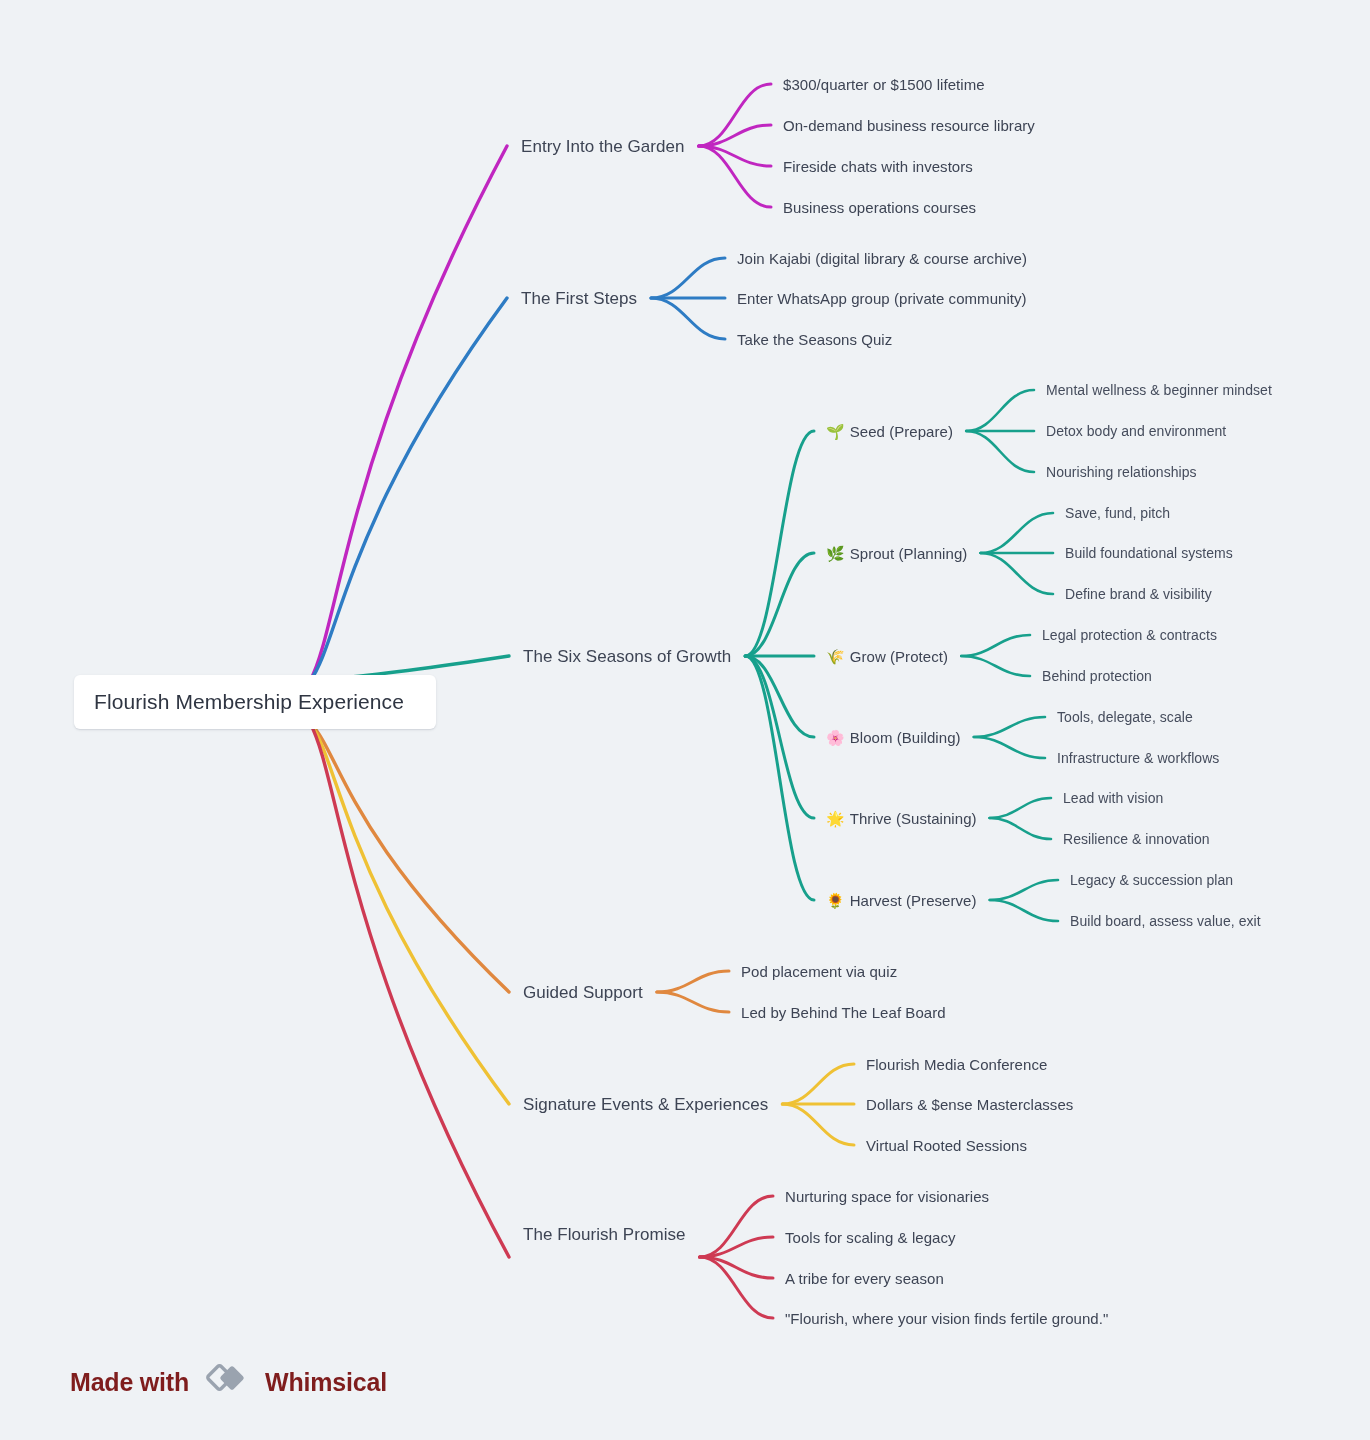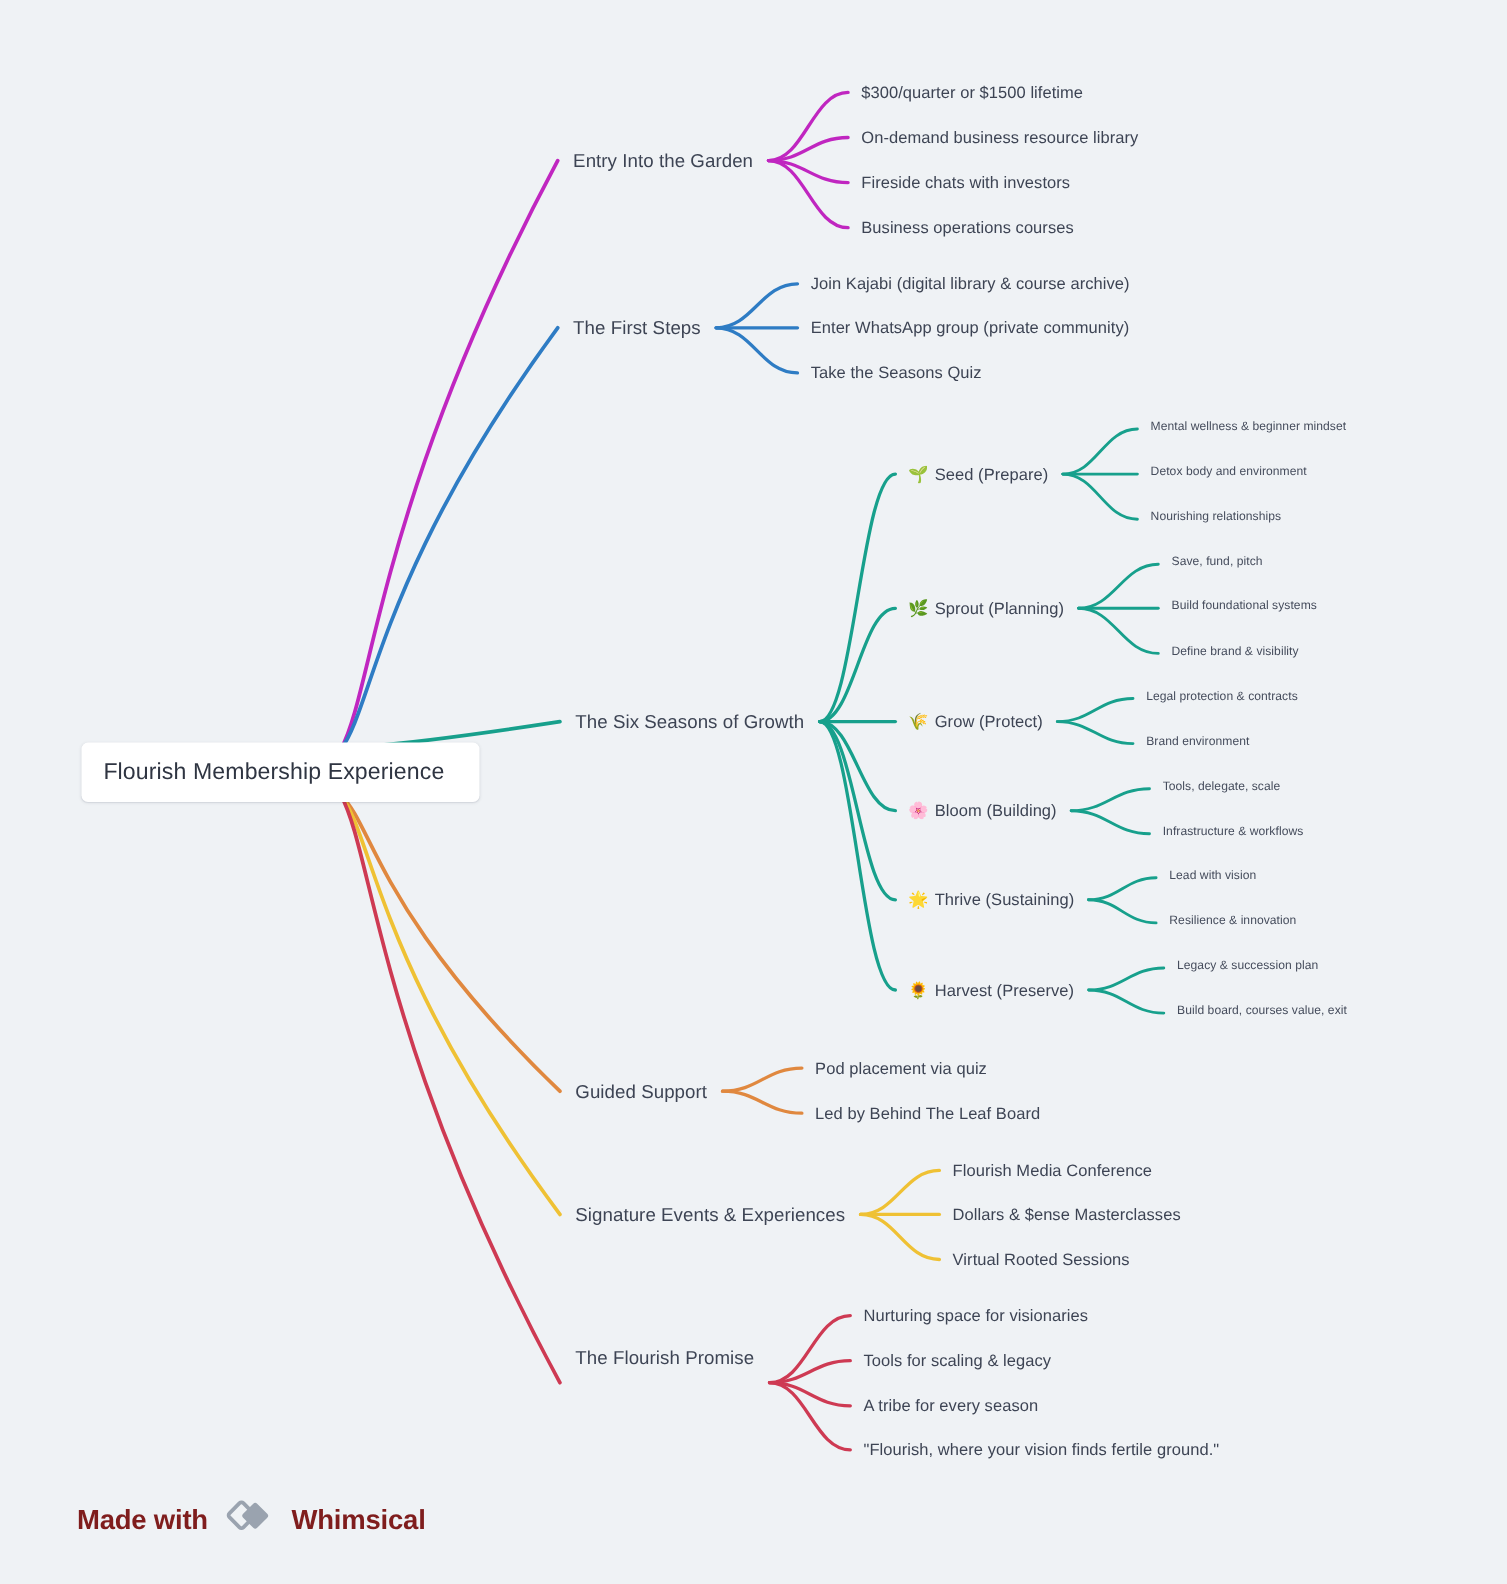--- a/index.html
+++ b/index.html
@@ -50,21 +50,21 @@
     font-size: 17px;
     color: #3d4454;
     letter-spacing: 0.05px;
   }
   .lvl2 {
     font-size: 15px;
     color: #3d4454;
     letter-spacing: 0.05px;
   }
   .lvl3 {
-    font-size: 11px;
+    font-size: 14px;
     color: #454c5c;
     letter-spacing: 0.05px;
   }
   .node-emoji {
     font-size: 15px;
     margin-right: 5px;
     vertical-align: -1px;
   }
   .node-inner { display: inline-flex; align-items: flex-end; }
   #watermark {
@@ -193,21 +193,21 @@
           <span>Define brand &amp; visibility</span>
         </span></div>
       <div class="node lvl2" style="left: 826px; top: 648.5px;"><span class="node-inner">
           <span class="node-emoji">🌾</span>
           <span>Grow (Protect)</span>
         </span></div>
       <div class="node lvl3" style="left: 1042px; top: 627.75px;"><span class="node-inner">
           <span>Legal protection &amp; contracts</span>
         </span></div>
       <div class="node lvl3" style="left: 1042px; top: 668.75px;"><span class="node-inner">
-          <span>Brand environment</span>
+          <span>Behind protection</span>
         </span></div>
       <div class="node lvl2" style="left: 826px; top: 729.5px;"><span class="node-inner">
           <span class="node-emoji">🌸</span>
           <span>Bloom (Building)</span>
         </span></div>
       <div class="node lvl3" style="left: 1057px; top: 709.75px;"><span class="node-inner">
           <span>Tools, delegate, scale</span>
         </span></div>
       <div class="node lvl3" style="left: 1057px; top: 750.75px;"><span class="node-inner">
           <span>Infrastructure &amp; workflows</span>
@@ -223,21 +223,21 @@
           <span>Resilience &amp; innovation</span>
         </span></div>
       <div class="node lvl2" style="left: 826px; top: 892.5px;"><span class="node-inner">
           <span class="node-emoji">🌻</span>
           <span>Harvest (Preserve)</span>
         </span></div>
       <div class="node lvl3" style="left: 1070px; top: 872.75px;"><span class="node-inner">
           <span>Legacy &amp; succession plan</span>
         </span></div>
       <div class="node lvl3" style="left: 1070px; top: 913.75px;"><span class="node-inner">
-          <span>Build board, courses value, exit</span>
+          <span>Build board, assess value, exit</span>
         </span></div>
       <div class="node lvl1" style="left: 523px; top: 983.5px;"><span class="node-inner">
           <span>Guided Support</span>
         </span></div>
       <div class="node lvl2" style="left: 741px; top: 963.5px;"><span class="node-inner">
           <span>Pod placement via quiz</span>
         </span></div>
       <div class="node lvl2" style="left: 741px; top: 1004.5px;"><span class="node-inner">
           <span>Led by Behind The Leaf Board</span>
         </span></div>

